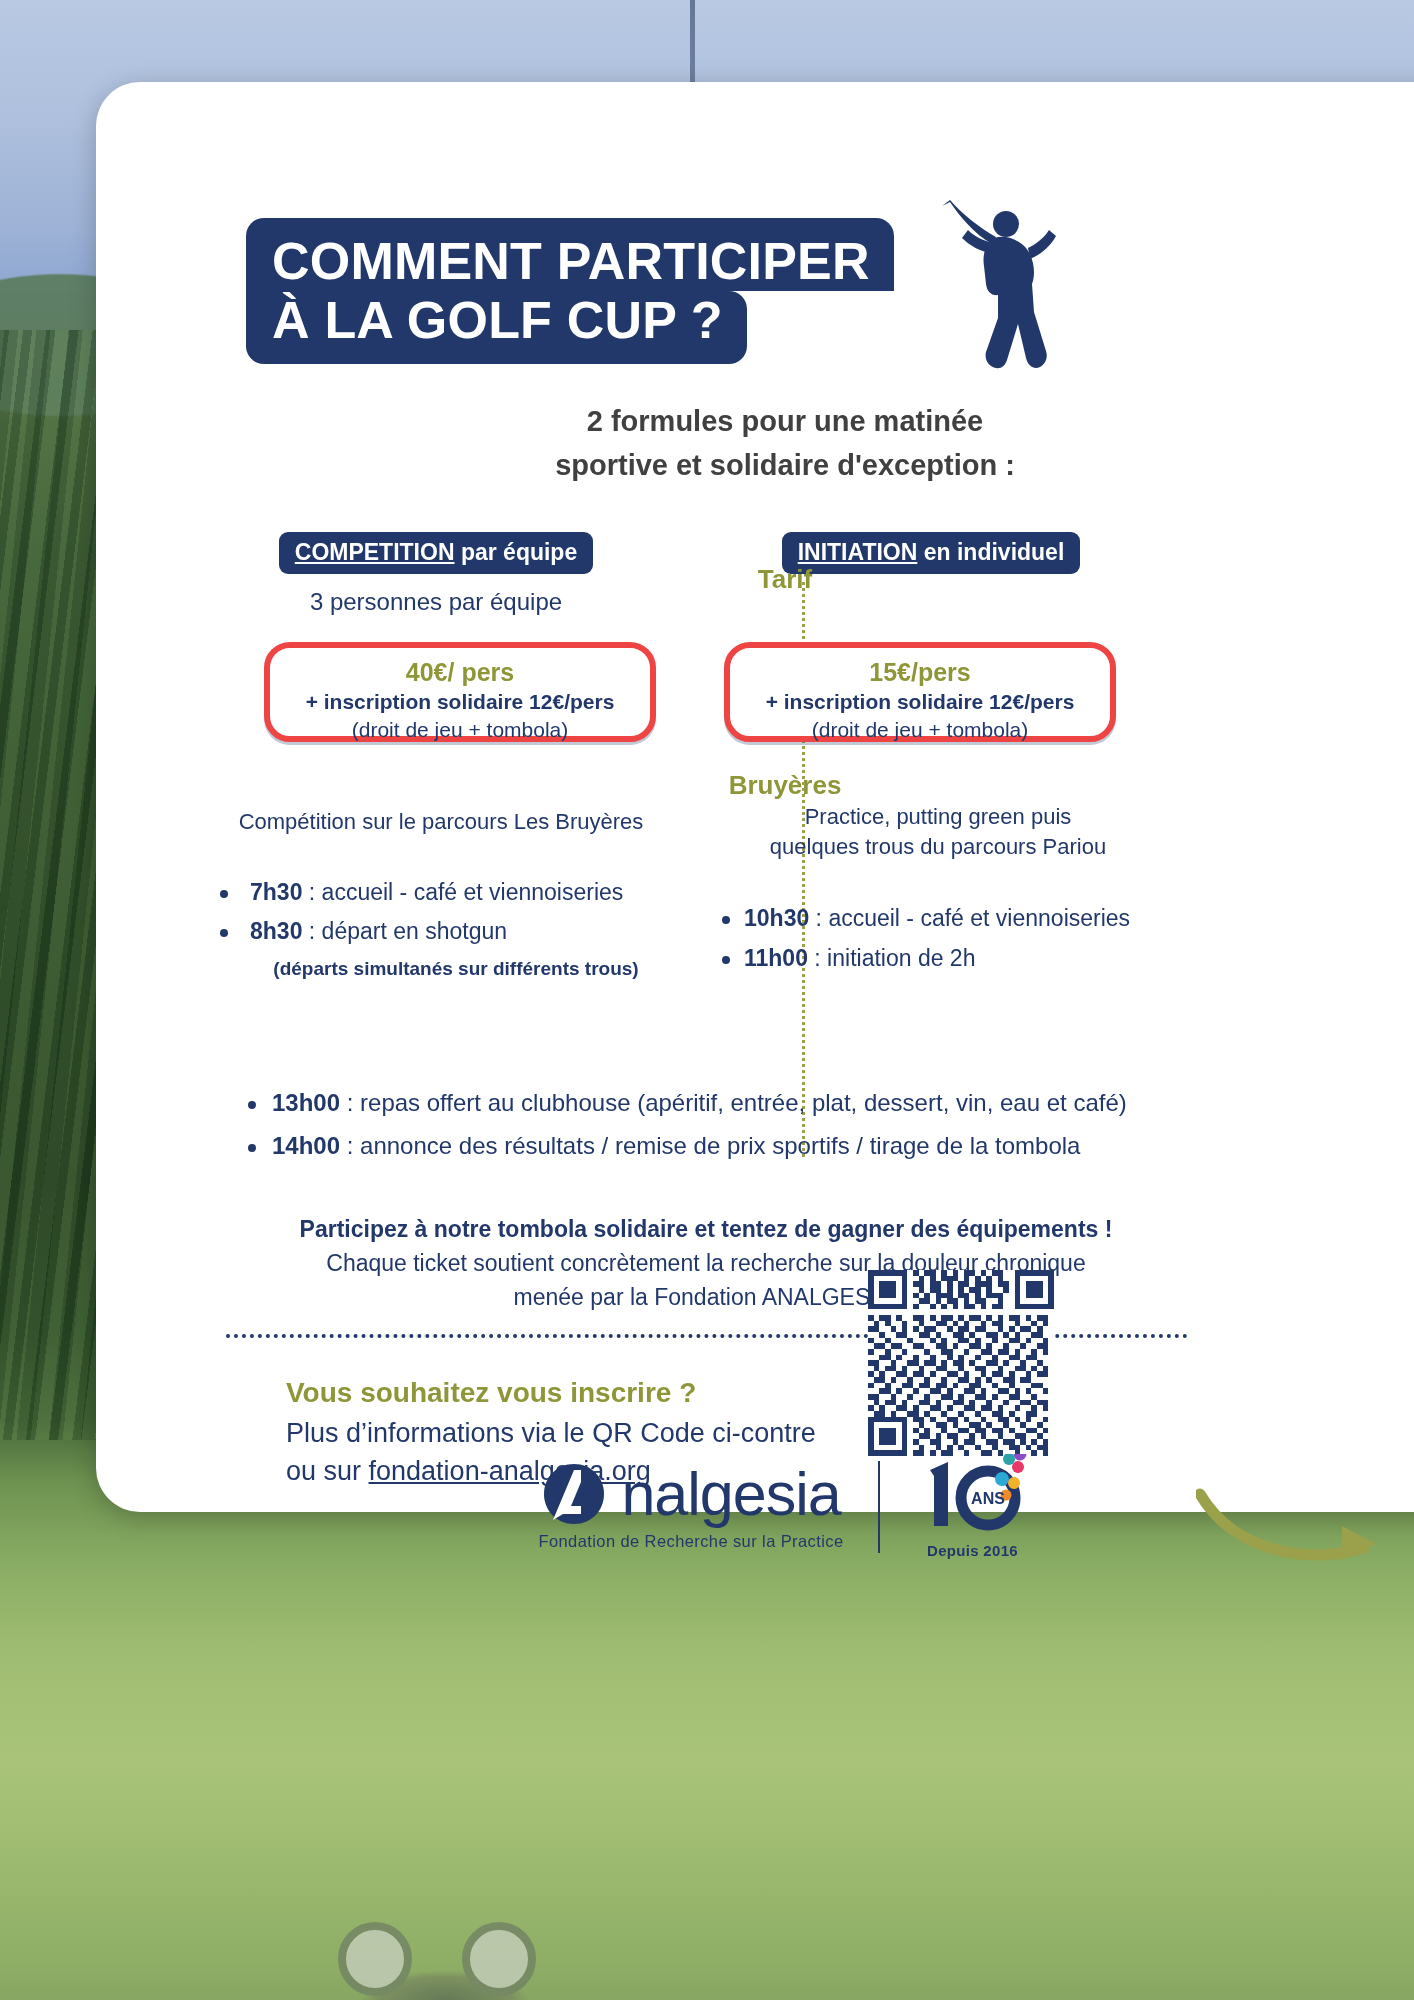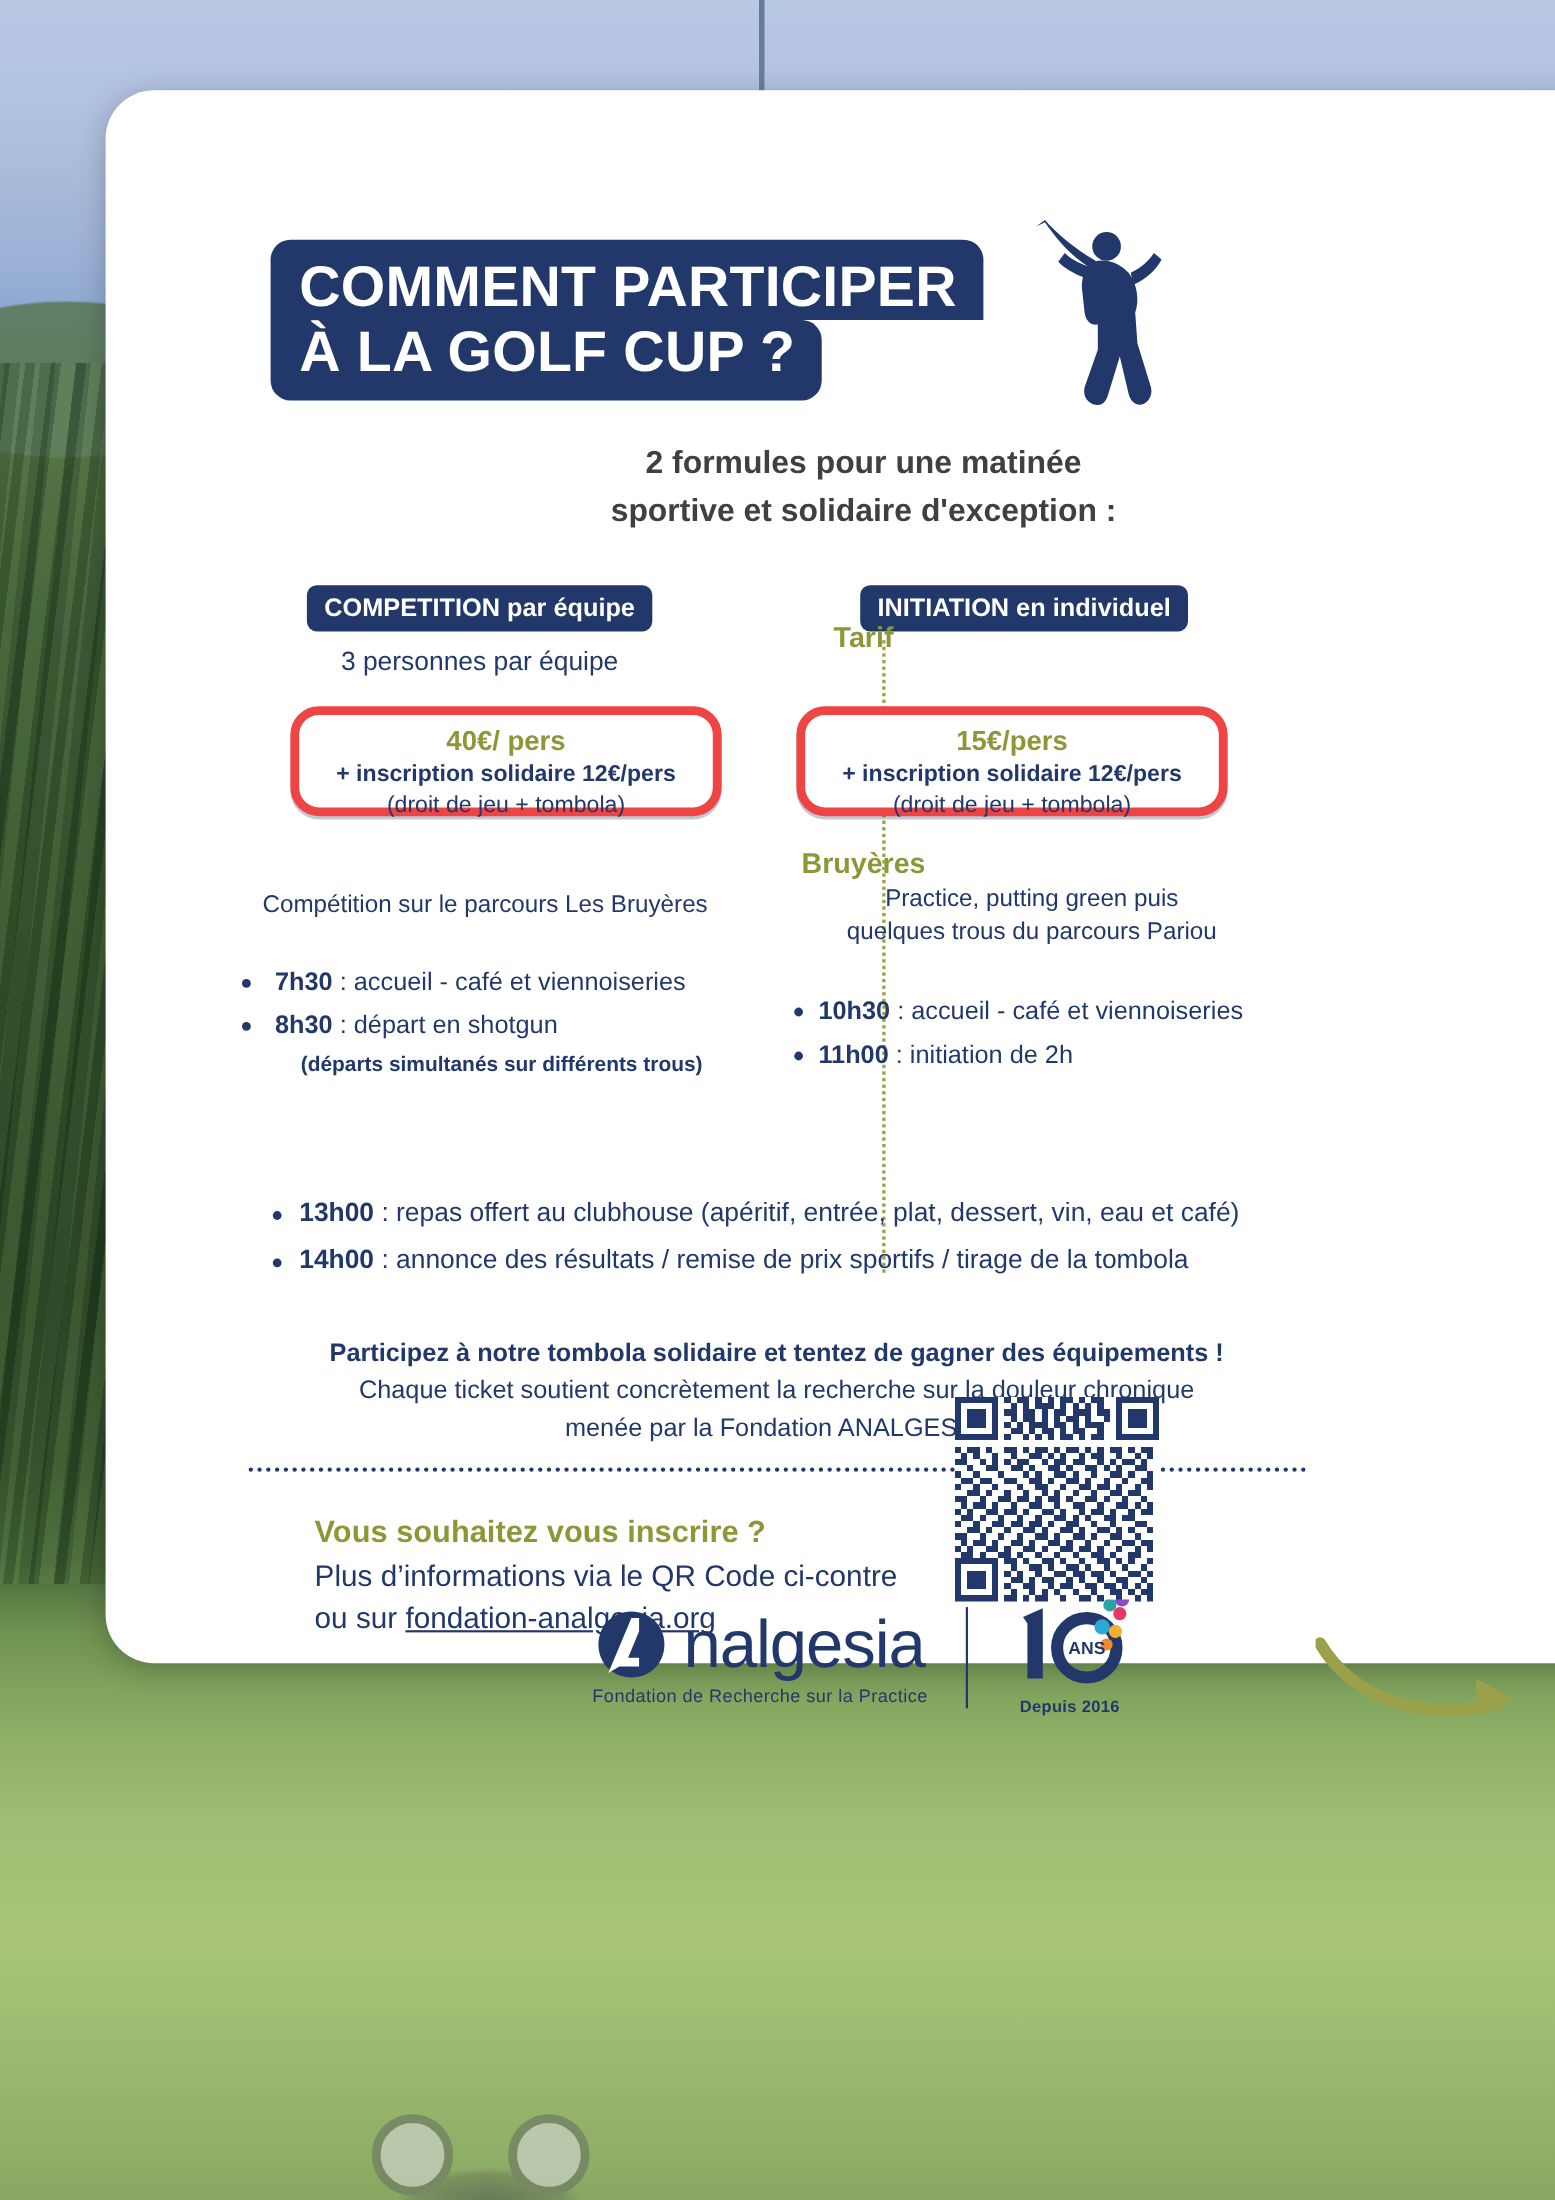--- a/index.html
+++ b/index.html
@@ -122,21 +122,21 @@
 
   .pill {
     display: inline-block;
     background: #22386b;
     color: #fff;
     font-size: 23px;
     border-radius: 9px;
     padding: 7px 16px 8px 16px;
     white-space: nowrap;
   }
-  .pill b { font-weight: bold; }
+  .pill b { font-weight: bold; text-decoration: underline; }
   .pill span { font-weight: bold; }
 
   .col-head { text-align: center; }
 
   .subline {
     text-align: center;
     color: #22386b;
     font-size: 24px;
     margin-top: 14px;
   }
@@ -158,21 +158,21 @@
     font-size: 26px;
     font-weight: bold;
   }
   .label-center.tarif   { top: 482px; }
   .label-center.deroule { top: 688px; }
 
   
   .pricebox {
     position: absolute;
     width: 392px; height: 100px;
-    border: 8px solid #ef4444;
+    border: 6px solid #ef4444;
     border-radius: 26px;
     text-align: center;
     padding-top: 9px;
     background: #fff;
     box-shadow: 0 3px 0 rgba(34,56,107,.28);
   }
   .pricebox.left  { left: 168px; top: 560px; }
   .pricebox.right { left: 628px; top: 560px; }
   .price-main {
     color: #8f9638;

